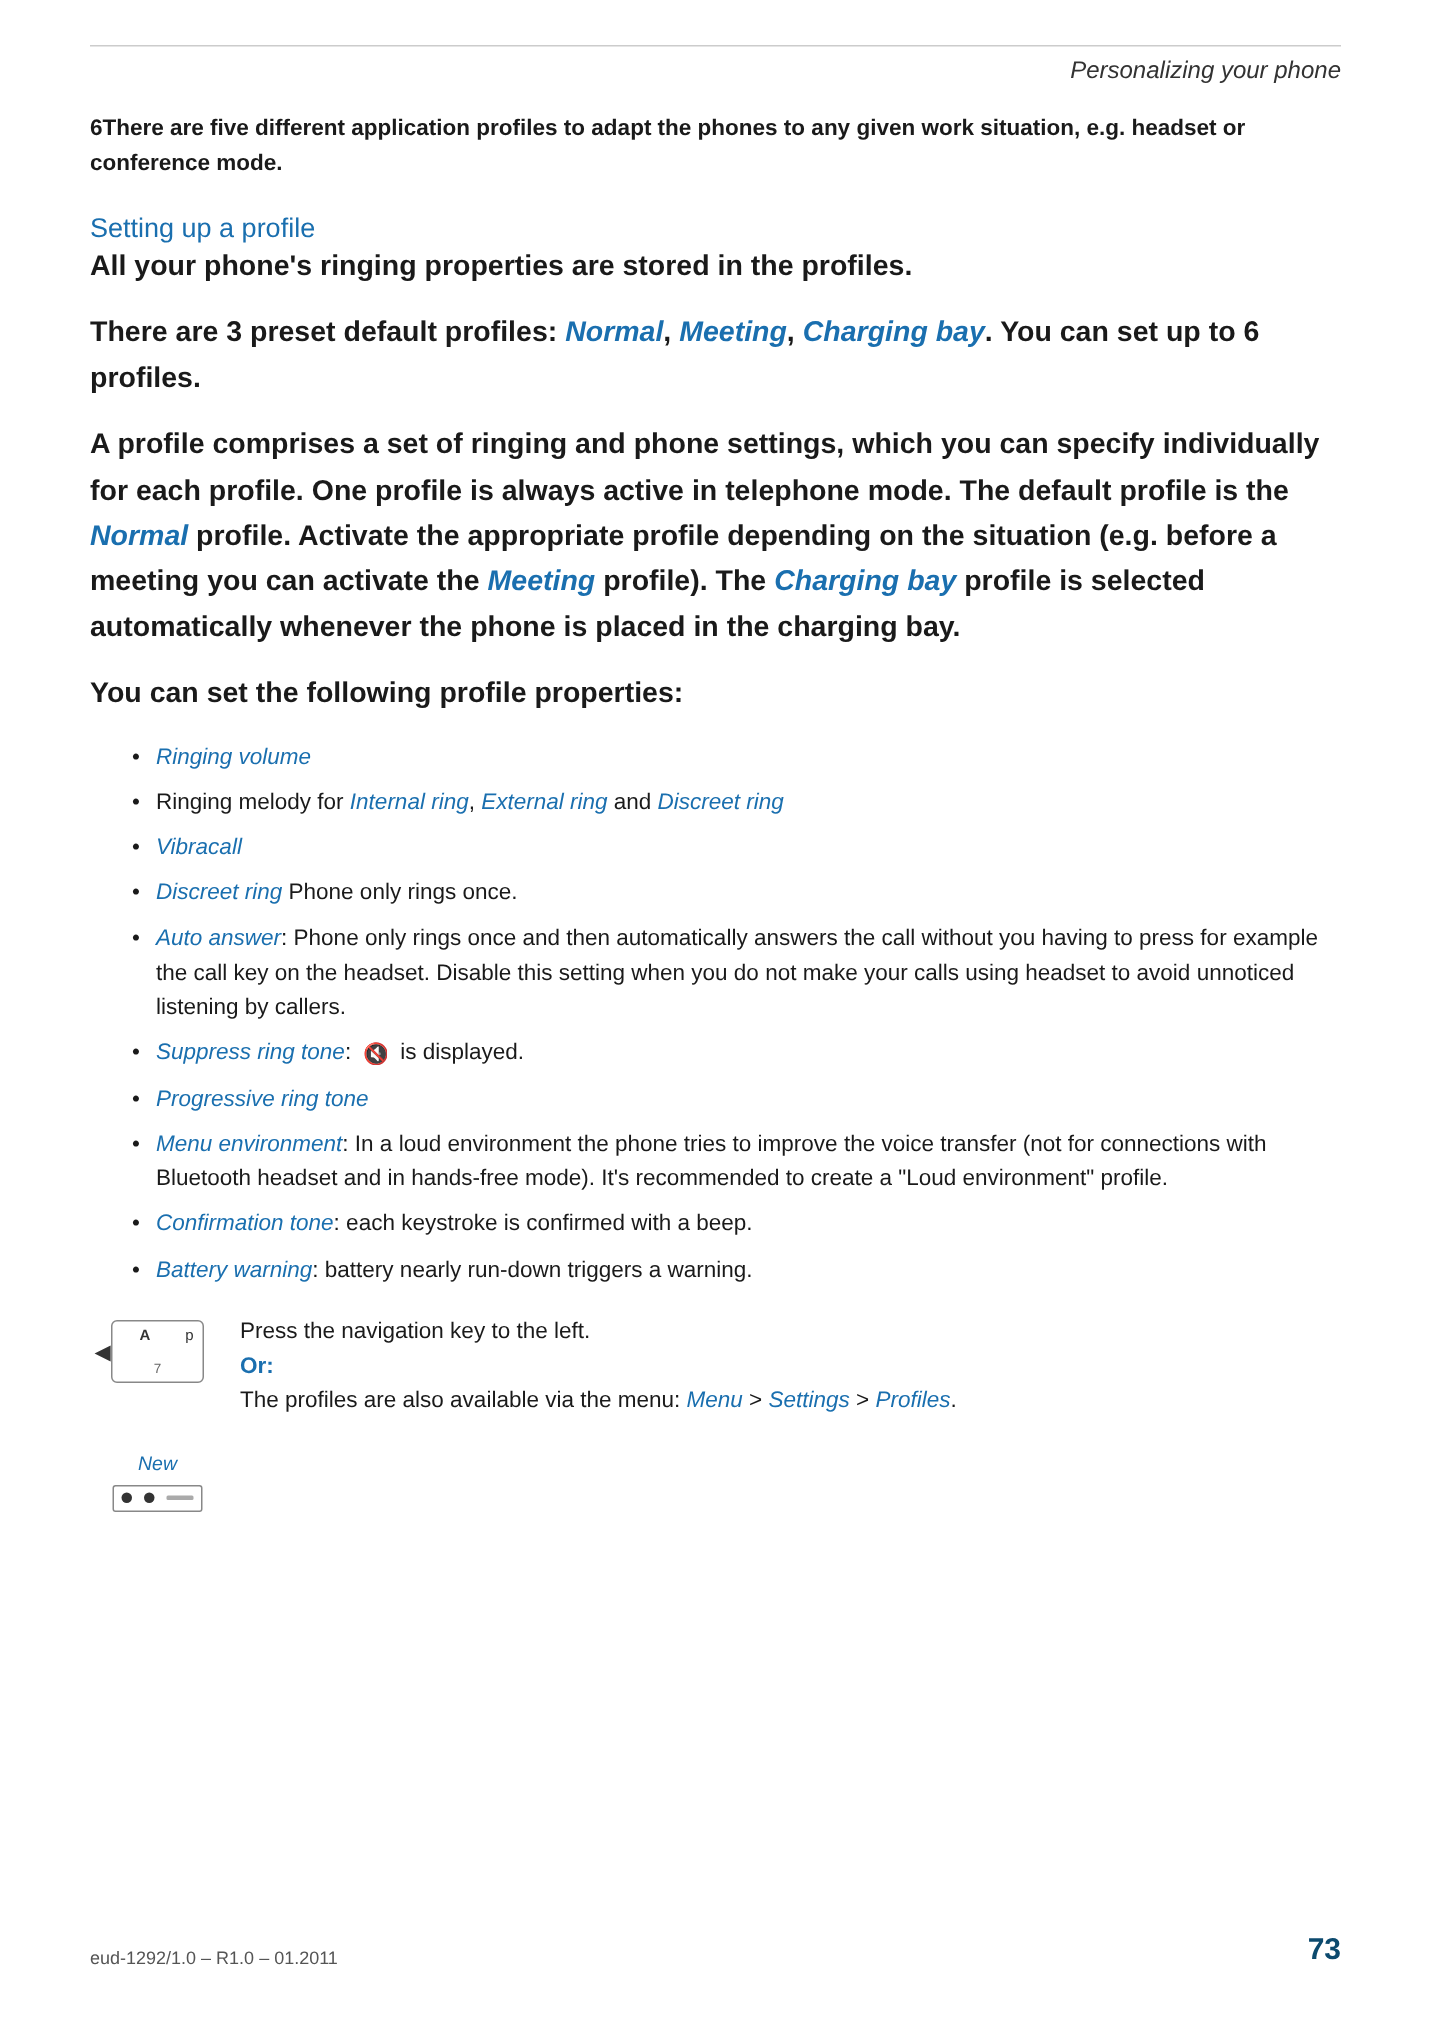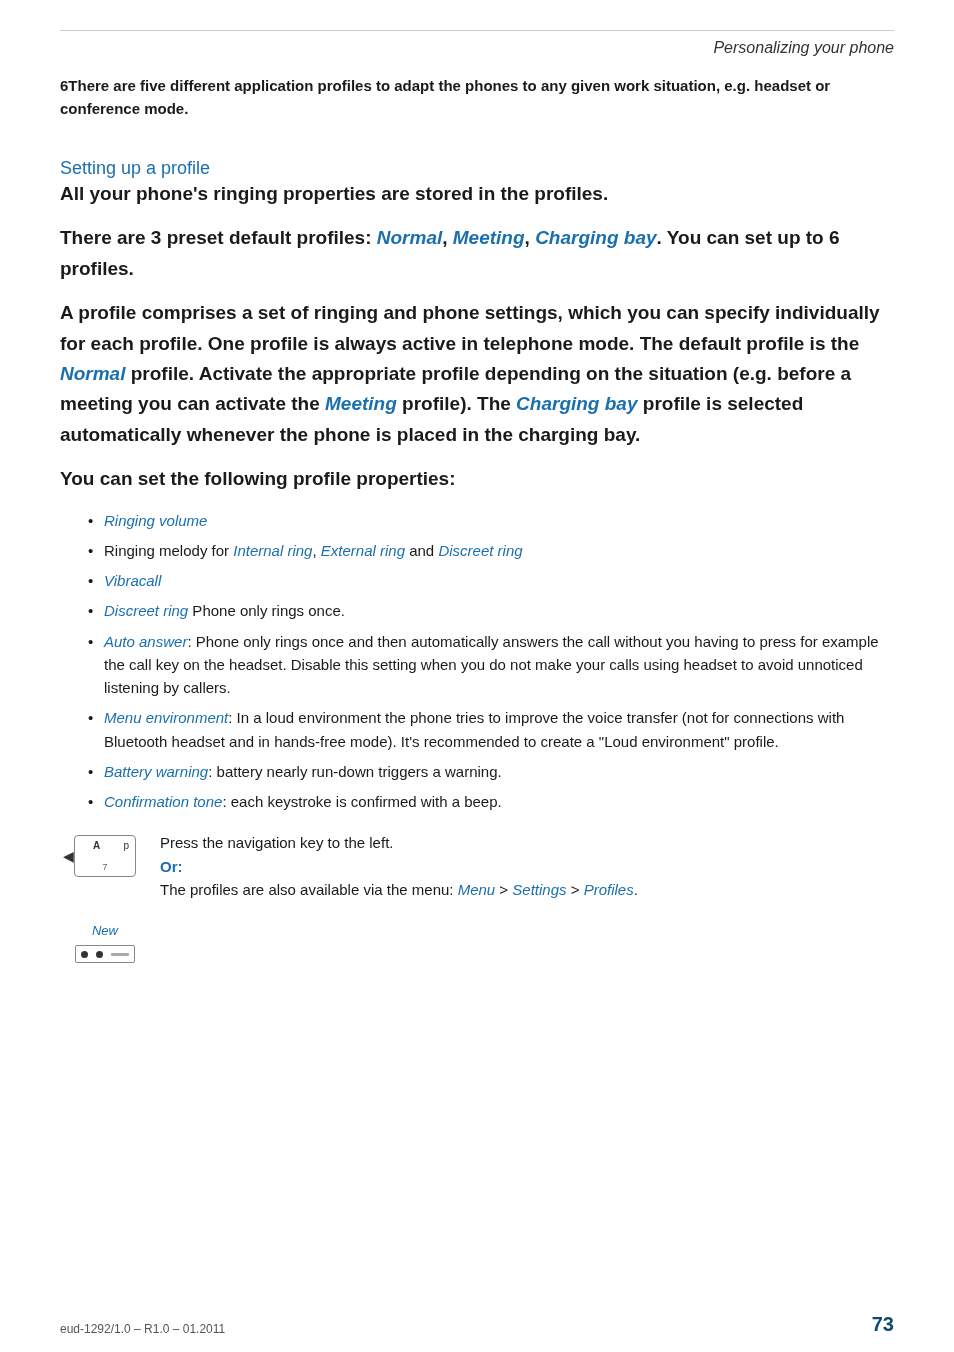--- a/index.html
+++ b/index.html
@@ -31,21 +31,21 @@
     .section-title {
       font-style: italic;
       font-weight: bold;
       font-size: 28px;
       color: #1a6faf;
       margin-bottom: 18px;
     }
     .intro-bold {
       font-weight: bold;
       font-size: 15px;
-      margin-bottom: 38px;
+      margin-bottom: 22px;
       line-height: 1.5;
     }
     .subsection-title {
       font-size: 18px;
       font-weight: normal;
       color: #1a6faf;
       margin-top: 10px;
     }
     .para {
       margin-bottom: 14px;
@@ -118,21 +118,21 @@
     .or-label {
       color: #1a6faf;
       font-weight: bold;
     }
     .creating-label {
       color: #1a6faf;
       font-weight: bold;
     }
     .footer {
       position: absolute;
-      bottom: 16px;
+      bottom: 40px;
       left: 60px;
       right: 60px;
       display: flex;
       justify-content: space-between;
       align-items: flex-end;
       font-size: 12px;
       color: #555;
     }
     .footer-page {
       font-size: 20px;
@@ -183,27 +183,38 @@
     <li>
       <span class="highlight">Vibracall</span>
     </li>
     <li>
       <span class="highlight">Discreet ring</span> Phone only rings once.
     </li>
     <li>
       <span class="highlight">Auto answer</span>: Phone only rings once and then automatically answers the call without you having to press for example the call key on the headset. Disable this setting when you do not make your calls using headset to avoid unnoticed listening by callers.
     </li>
     <li>
+      <span class="highlight">Suppress ring tone</span>:&nbsp;
+      
+      <svg class="suppress-icon" viewBox="0 0 16 16" xmlns="http://www.w3.org/2000/svg">
+        <text x="0" y="13" font-size="14" font-family="Arial" fill="#1a1a1a">🔇</text>
+      </svg>
+      &nbsp;is displayed.
+    </li>
+    <li>
+      <span class="highlight">Progressive ring tone</span>
+    </li>
+    <li>
       <span class="highlight">Menu environment</span>: In a loud environment the phone tries to improve the voice transfer (not for connections with Bluetooth headset and in hands-free mode). It's recommended to create a "Loud environment" profile.
     </li>
     <li>
+      <span class="highlight">Confirmation tone</span>: each keystroke is confirmed with a beep.
+    </li>
+    <li>
       <span class="highlight">Battery warning</span>: battery nearly run-down triggers a warning.
-    </li>
-    <li>
-      <span class="highlight">Confirmation tone</span>: each keystroke is confirmed with a beep.
     </li>
   </ul>
 
   <div class="action-table">
 
     <div class="action-row">
       <div class="action-icon">
 
         <div style="position:relative; width:62px; height:42px;">
           <div class="phone-icon-box" style="width:62px; height:42px;">

